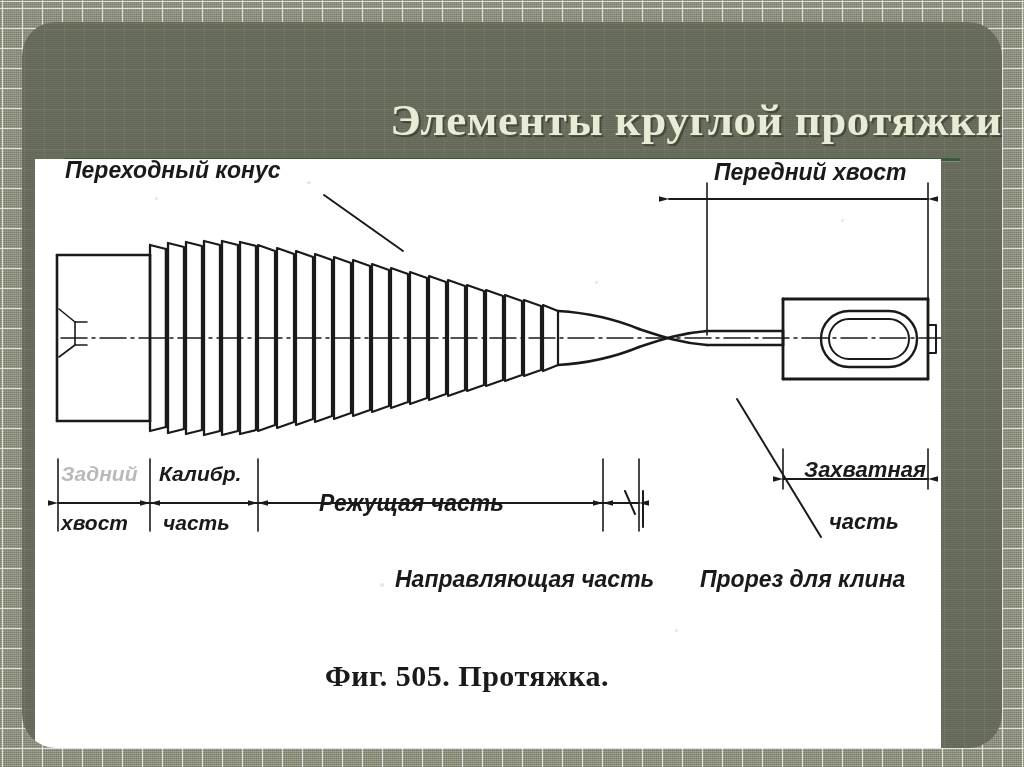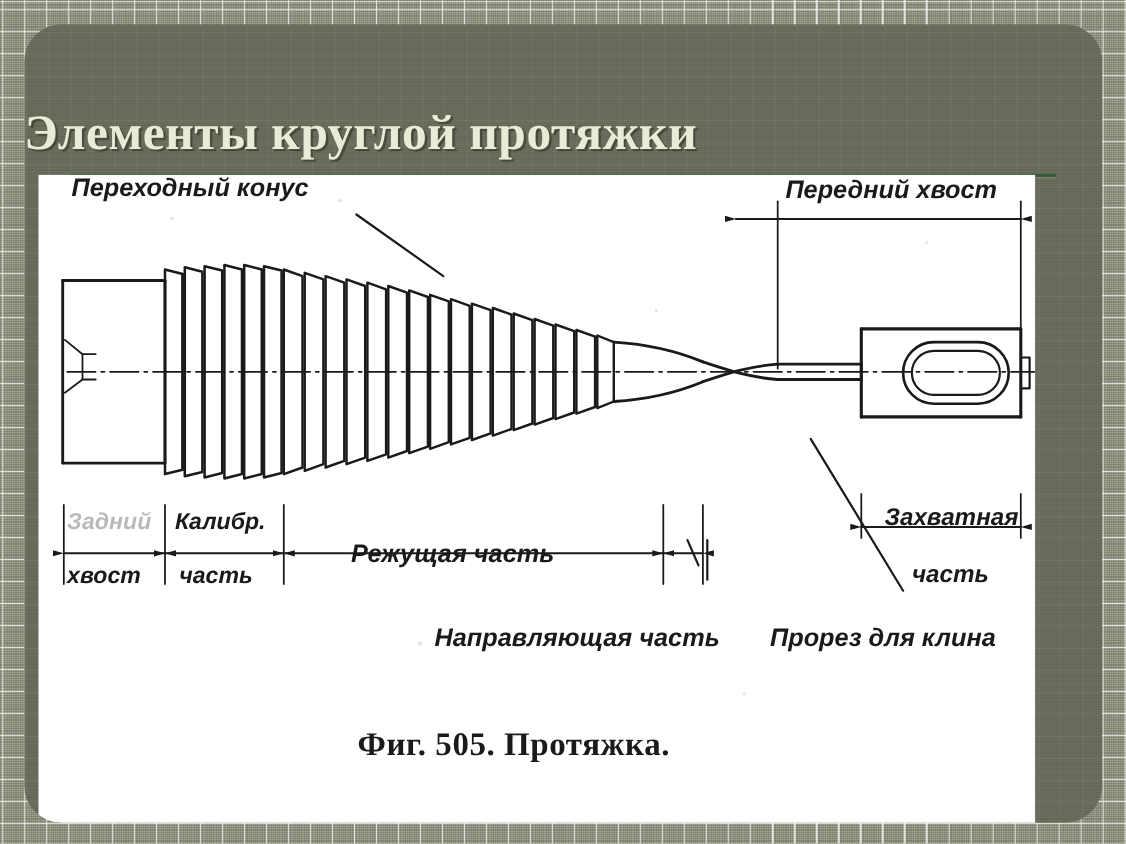--- a/index.html
+++ b/index.html
@@ -58,21 +58,21 @@
     background-position: 2px 2px, 2px 2px, 0 0;
     overflow: hidden;
   }
 
   
   #title {
     position: absolute;
     left: 0;
     top: 72px;
     width: 980px;
-    text-align: left;
+    text-align: right;
     font-family: "Liberation Serif", serif;
     font-weight: bold;
     font-size: 45px;
     letter-spacing: 0.5px;
     color: #e8ecd7;
     text-shadow:
       1px 1px 0 #4c5142,
       2px 2px 1px rgba(30,34,24,0.55);
     white-space: nowrap;
   }

